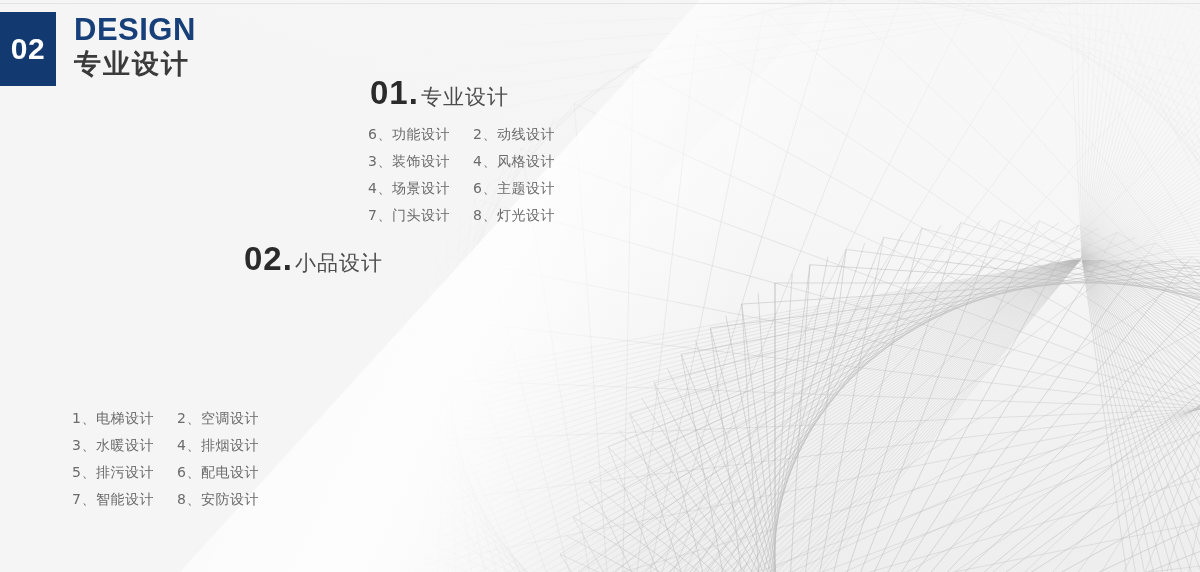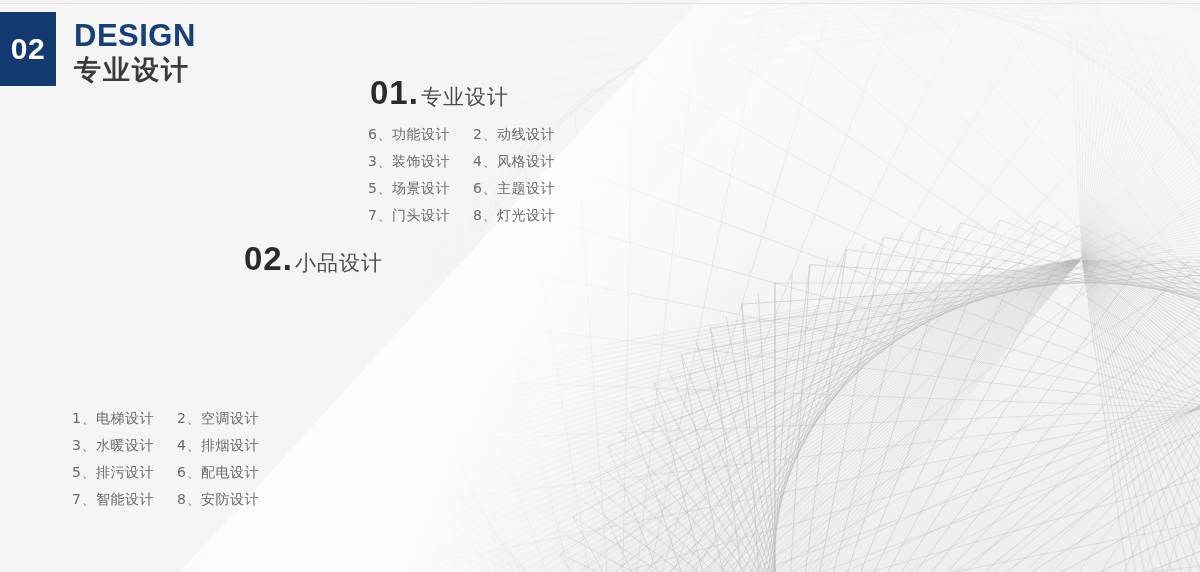--- a/index.html
+++ b/index.html
@@ -38,21 +38,21 @@
     pointer-events:none;
   }
 
   
   .header{position:absolute;left:0;top:12px;display:flex;align-items:flex-start;}
   .num-badge{
     width:56px;height:74px;background:#123a70;
     display:flex;align-items:center;justify-content:center;
     color:#ffffff;font-size:30px;font-weight:bold;letter-spacing:.5px;
   }
-  .header-text{margin-left:18px;margin-top:8px;line-height:1;}
+  .header-text{margin-left:18px;margin-top:2px;line-height:1;}
   .header-en{
     font-size:31px;font-weight:bold;color:#17407a;letter-spacing:.5px;
     font-family:"Liberation Sans","DejaVu Sans",sans-serif;
   }
   .header-cn{
     font-size:27px;font-weight:bold;color:#3b3b3b;margin-top:5px;letter-spacing:2px;
     font-family:"DejaVu Sans","Liberation Sans",sans-serif;
   }
 
   
@@ -659,21 +659,21 @@
     <div class="sec-rows">
       <div class="sec-row">
         <span class="cell">6、功能设计</span>
         <span class="cell">2、动线设计</span>
       </div>
       <div class="sec-row">
         <span class="cell">3、装饰设计</span>
         <span class="cell">4、风格设计</span>
       </div>
       <div class="sec-row">
-        <span class="cell">5、场景设计</span>
+        <span class="cell">4、场景设计</span>
         <span class="cell">6、主题设计</span>
       </div>
       <div class="sec-row">
         <span class="cell">7、门头设计</span>
         <span class="cell">8、灯光设计</span>
       </div>
     </div>
   </div>
 
   <div class="section" id="s2">

